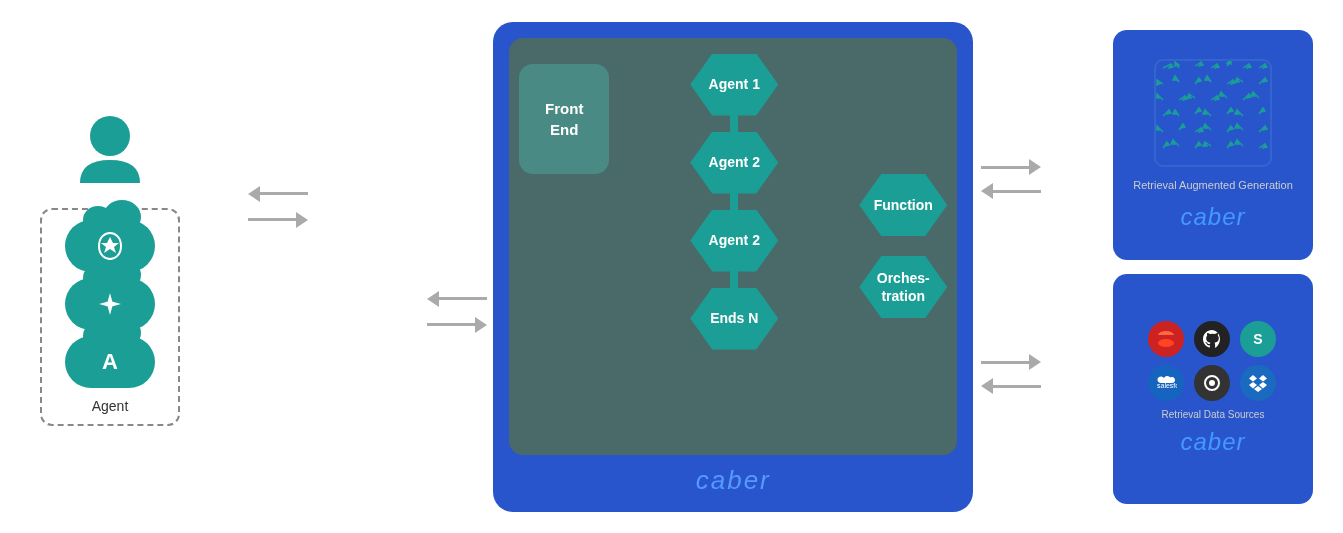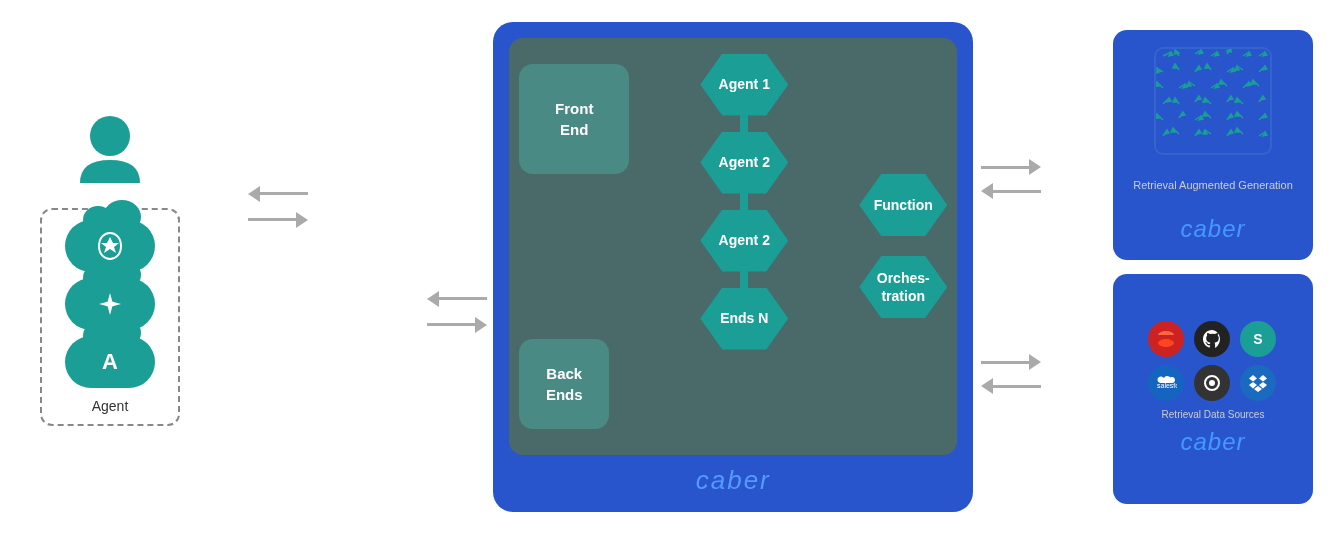--- a/index.html
+++ b/index.html
@@ -211,21 +211,21 @@
       align-items: center;
       justify-content: center;
       text-align: center;
       color: white;
       font-size: 15px;
       font-weight: 600;
       line-height: 1.4;
     }
 
     .frontend-box {
-      width: 110px;
+      width: 90px;
       height: 110px;
     }
 
     .backend-box {
       width: 90px;
       height: 90px;
     }
 
     .left-col {
       display: flex;
@@ -260,21 +260,21 @@
       flex-shrink: 0;
     }
 
     .rag-box {
       background: #2855cc;
       border-radius: 14px;
       padding: 12px;
       display: flex;
       flex-direction: column;
       align-items: center;
-      gap: 22px;
+      gap: 10px;
       height: 230px;
       justify-content: center;
     }
 
     .enterprise-box {
       background: #2855cc;
       border-radius: 14px;
       padding: 12px;
       display: flex;
       flex-direction: column;
@@ -393,24 +393,20 @@
       </div>
 
       <div class="agentic-inner">
 
         <div class="left-col">
           <div class="rounded-box frontend-box">
             <span style="white-space:pre-line;">Front
 End</span>
           </div>
           <div style="flex:1"></div>
-          <div class="rounded-box backend-box">
-            <span style="white-space:pre-line;">Back
-Ends</span>
-          </div>
         </div>
 
         <div class="center-col">
           <div class="hex medium">
             <span>Agent 1</span>
           </div>
           <div class="hex-connector"></div>
           <div class="hex medium">
             <span>Agent 2</span>
           </div>

